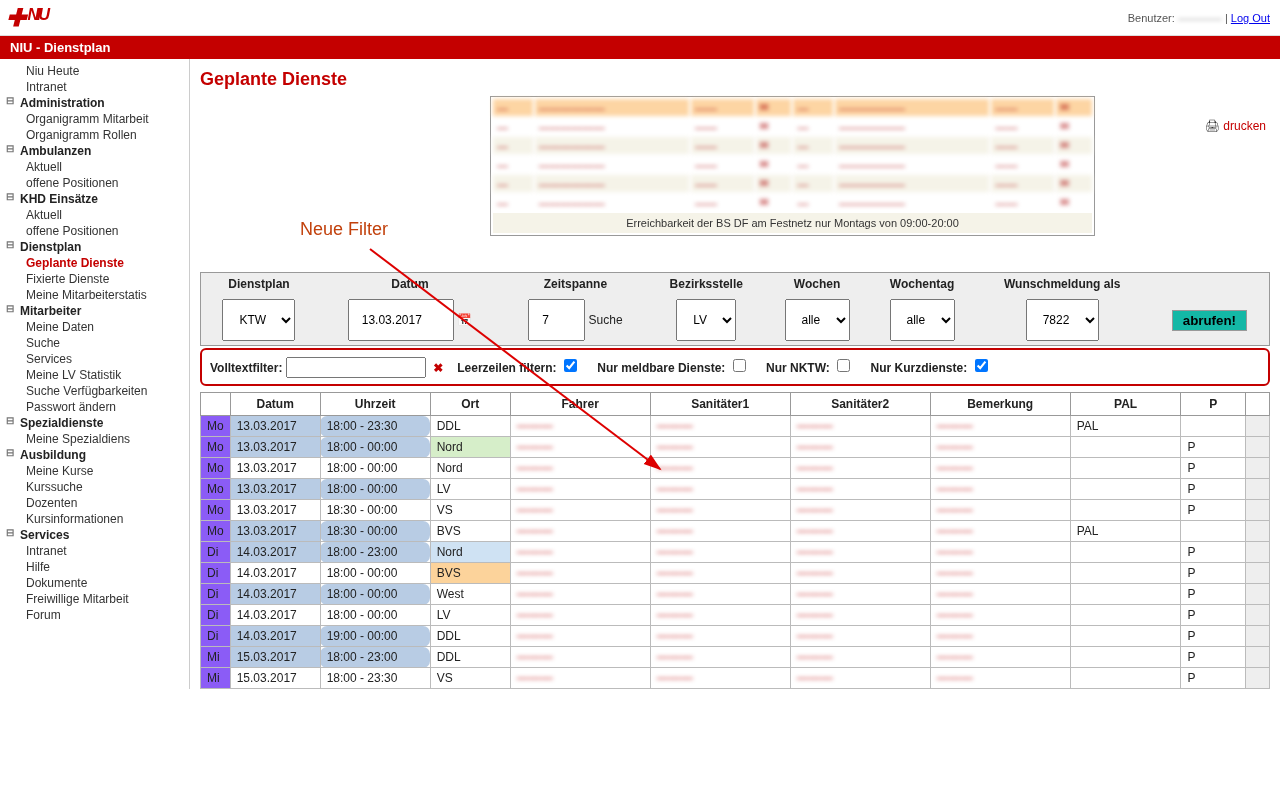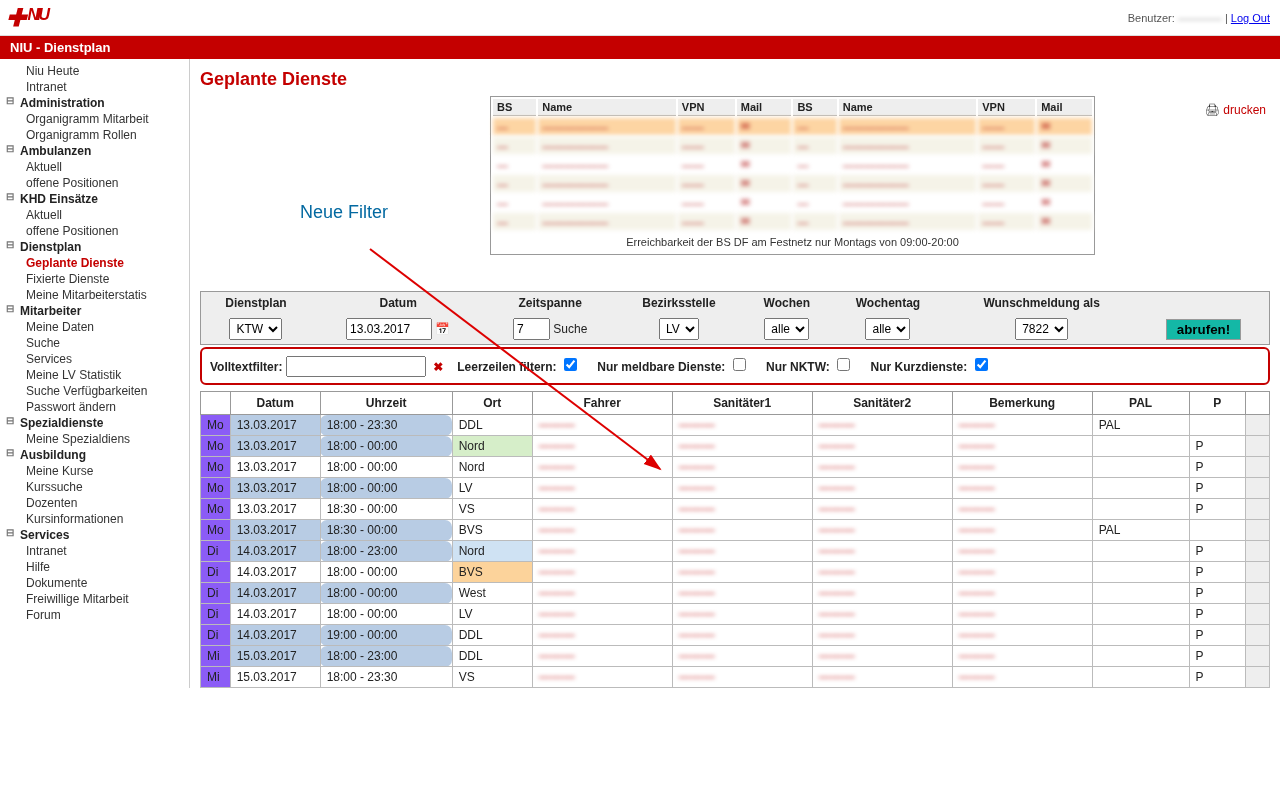--- a/index.html
+++ b/index.html
@@ -15,50 +15,50 @@
   .sidebar { width:190px; border-right:1px solid #ccc; padding:4px 2px 10px 6px; font-size:12px; }
   .sidebar ul { list-style:none; margin:0; padding-left:14px;}
   .sidebar li { padding:1px 0; white-space:nowrap; overflow:hidden; text-overflow:ellipsis;}
   .sidebar li.head { margin-left:-14px; font-weight:bold; position:relative; padding-left:14px;}
   .sidebar li.head::before { content:"⊟"; position:absolute; left:0; top:0; font-size:10px; color:#777;}
   .sidebar li.leaf { color:#333; cursor:pointer; position:relative; padding-left:6px;}
   .sidebar li.leaf::before { content:"·"; position:absolute; left:-4px; color:#999;}
   .sidebar li.active { color:#c40000; font-weight:bold;}
   .content { flex:1; padding:4px 10px 0 10px; position:relative; overflow:hidden;}
   h1.page-title { color:#c40000; font-size:18px; margin:6px 0 6px 0; font-weight:bold;}
-  .printlink { position:absolute; right:14px; top:44px; color:#c40000; font-size:12px;}
+  .printlink { position:absolute; right:14px; top:60px; color:#c40000; font-size:12px;}
   .printlink .pic { color:#333;}
   .topinfo { border:1px solid #999; width:605px; margin-left:290px; font-size:11px; }
   .topinfo th { background:#eee; text-align:left; padding:2px 4px; font-weight:bold; border-bottom:1px solid #bbb;}
   .topinfo td { padding:2px 4px; filter:blur(2px); color:#a00;}
   .topinfo tr:nth-child(odd) td { background:#f5f3e8;}
   .topinfo .hl td { background:#fdd5a3 !important;}
   .topinfo .footnote { text-align:center; padding:4px; filter:none; color:#444; font-size:11px;}
-  .annotation { position:absolute; left:110px; top:143px; font-size:18px; color:#0369a1;}
+  .annotation { position:absolute; left:110px; top:160px; font-size:18px; color:#c2410c;}
   .arrow { position:absolute; left:170px; top:180px; }
   .filterbox { margin-top:36px; border:1px solid #999; background:#eee; }
   .filterbox table { width:100%; border-collapse:collapse;}
   .filterbox th { font-weight:bold; text-align:center; padding:4px 6px; font-size:12px;}
   .filterbox td { padding:4px 6px; text-align:center;}
-  .filterbox select, .filterbox input[type=text] { font-size:12px; padding:2px;}
+  .filterbox select, .filterbox input[type=text] { font-size:12px; padding:12px;}
   .btn { background:#14b8a6; border:1px solid #999; padding:2px 10px; font-weight:bold; cursor:pointer;}
   .filterrow { border:2px solid #c40000; background:#fff; padding:6px 8px; font-weight:bold; border-radius:6px; margin-top:2px;}
   .filterrow input[type=text]{ width:140px; font-weight:normal;}
   .filterrow .clr { color:#c40000; font-weight:bold; padding:0 4px; cursor:pointer;}
   .filterrow label { margin-right:14px; }
   .grid { margin-top:6px; border-collapse:collapse; width:100%; font-size:12px;}
   .grid th { background:#fff; border:1px solid #999; padding:4px 6px; font-weight:bold;}
   .grid td { border:1px solid #bbb; padding:3px 6px; }
   .grid tr.blue td:nth-child(2),.grid tr.blue td:nth-child(3){ background:#b8cce4;}
   .grid tr td:nth-child(1){ background:#8b5cf6; width:26px;}
   .grid tr td:nth-child(11){ background:#eee; text-align:center; width:24px;}
   .grid tr td:nth-child(12){ background:#eee; text-align:center; width:22px;}
   .grid tr td:nth-child(13){ background:#eee; width:22px;}
   .grid tr td:nth-child(2){ width:90px;}
-  .grid tr td:nth-child(3){ width:132px;border-radius:7px;}
+  .grid tr td:nth-child(3){ width:110px;border-radius:7px;}
   .grid tr td:nth-child(4){ width:80px;}
   .grid tr td.blurred { filter:blur(2px); color:#b00;}
   .grid tr.gr td:nth-child(4){ background:#d6eec9;}
   .grid tr.or td:nth-child(4){ background:#fcd39b;}
   .grid tr.lb td:nth-child(4){ background:#cfe2f3;}
   .grid tr td:nth-child(5),.grid tr td:nth-child(6),.grid tr td:nth-child(7),.grid tr td:nth-child(8){ width:140px;}
 </style>
 </head>
 <body>
 
@@ -125,30 +125,20 @@
       <defs>
           <marker id="ah" markerWidth="10" markerHeight="10" refX="8" refY="3" orient="auto">
         <path d="M0,0 L0,6 L9,3 z" fill="#d00"></path>
           </marker>
         </defs>
       <line x1="10" y1="10" x2="300" y2="230" stroke="#d00" stroke-width="2" marker-end="url(#ah)"></line>
     </svg>
 
     <table class="topinfo">
       <tbody>
-          <tr id="topinfohead">
-            <th>BS</th>
-            <th>Name</th>
-            <th>VPN</th>
-            <th>Mail</th>
-            <th>BS</th>
-            <th>Name</th>
-            <th>VPN</th>
-            <th>Mail</th>
-          </tr>
       <tr class="hl">
             <td>—</td>
             <td>——————</td>
             <td>——</td>
             <td>✉</td>
             <td>—</td>
             <td>——————</td>
             <td>——</td>
             <td>✉</td>
           </tr>

